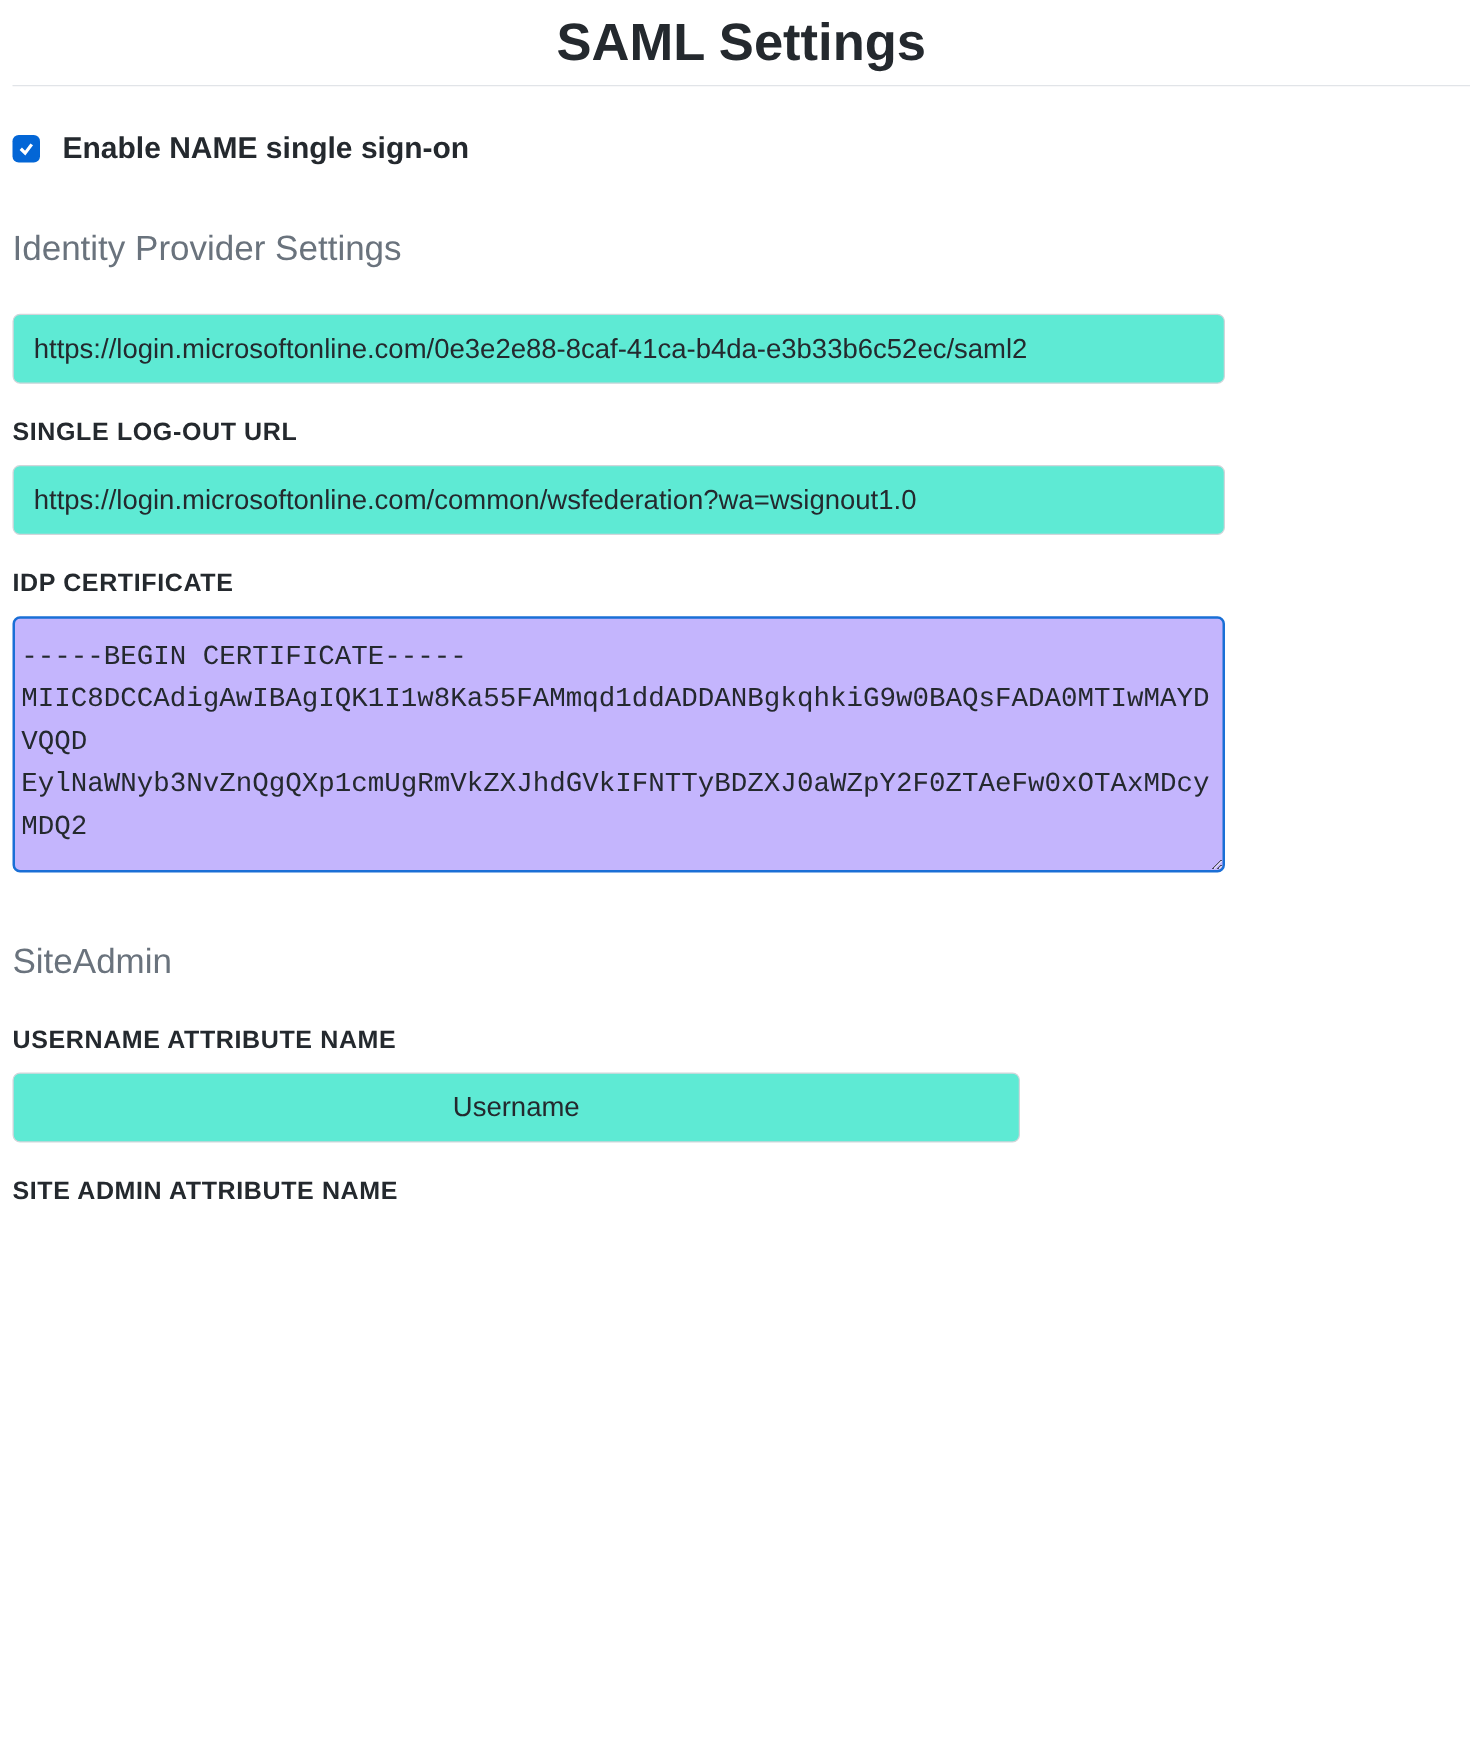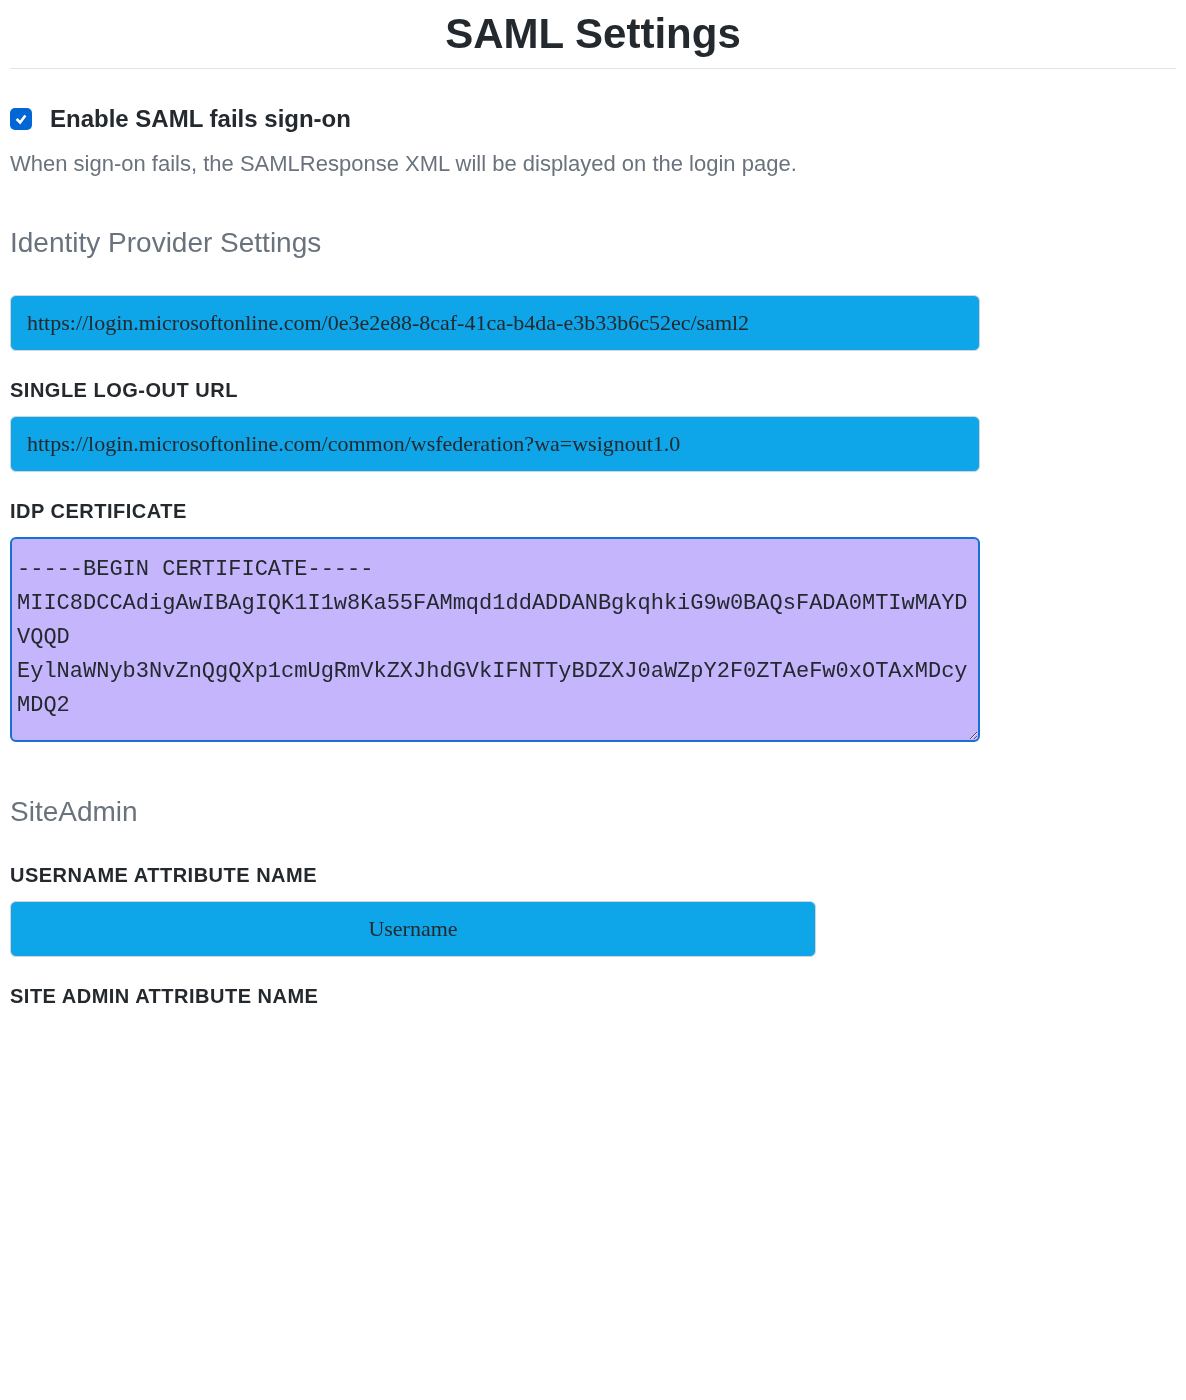--- a/index.html
+++ b/index.html
@@ -80,23 +80,23 @@
       letter-spacing: 0.5px;
       margin-bottom: 14px;
       text-transform: uppercase;
     }
     .text-input {
       width: 970px;
       font-size: 22px;
       padding: 14px 16px;
       border: 1px solid #d1d5da;
       border-radius: 6px;
-      font-family: Liberation Serif, serif;
+      font-family: Liberation Sans, sans-serif;
       color: #24292e;
-      background: #0ea5e9;
+      background: #5eead4;
     }
     .text-input.narrow {
       width: 806px;
       text-align: center;
     }
     .textarea-input {
       width: 970px;
       font-size: 22px;
       padding: 14px 5px;
       border: 2px solid #1a6fd6;
@@ -116,24 +116,23 @@
 
 <h1>SAML Settings</h1>
 
 <div class="section">
   <div class="checkbox-row">
     <div class="checkbox checked">
       <svg viewBox="0 0 16 16">
           <polyline points="3 8 7 12 13 4"></polyline>
         </svg>
     </div>
-    <span class="checkbox-label">Enable SAML fails sign-on</span>
+    <span class="checkbox-label">Enable NAME single sign-on</span>
   </div>
 
-  <div class="help-text">When sign-on fails, the SAMLResponse XML will be displayed on the login page.</div>
 </div>
 
 <div class="subheading">Identity Provider Settings</div>
 
 <div class="field-group">
   <input type="text" class="text-input" value="https://login.microsoftonline.com/0e3e2e88-8caf-41ca-b4da-e3b33b6c52ec/saml2" style="">
 </div>
 
 <div class="field-group">
   <div class="field-label">SINGLE LOG-OUT URL</div>

